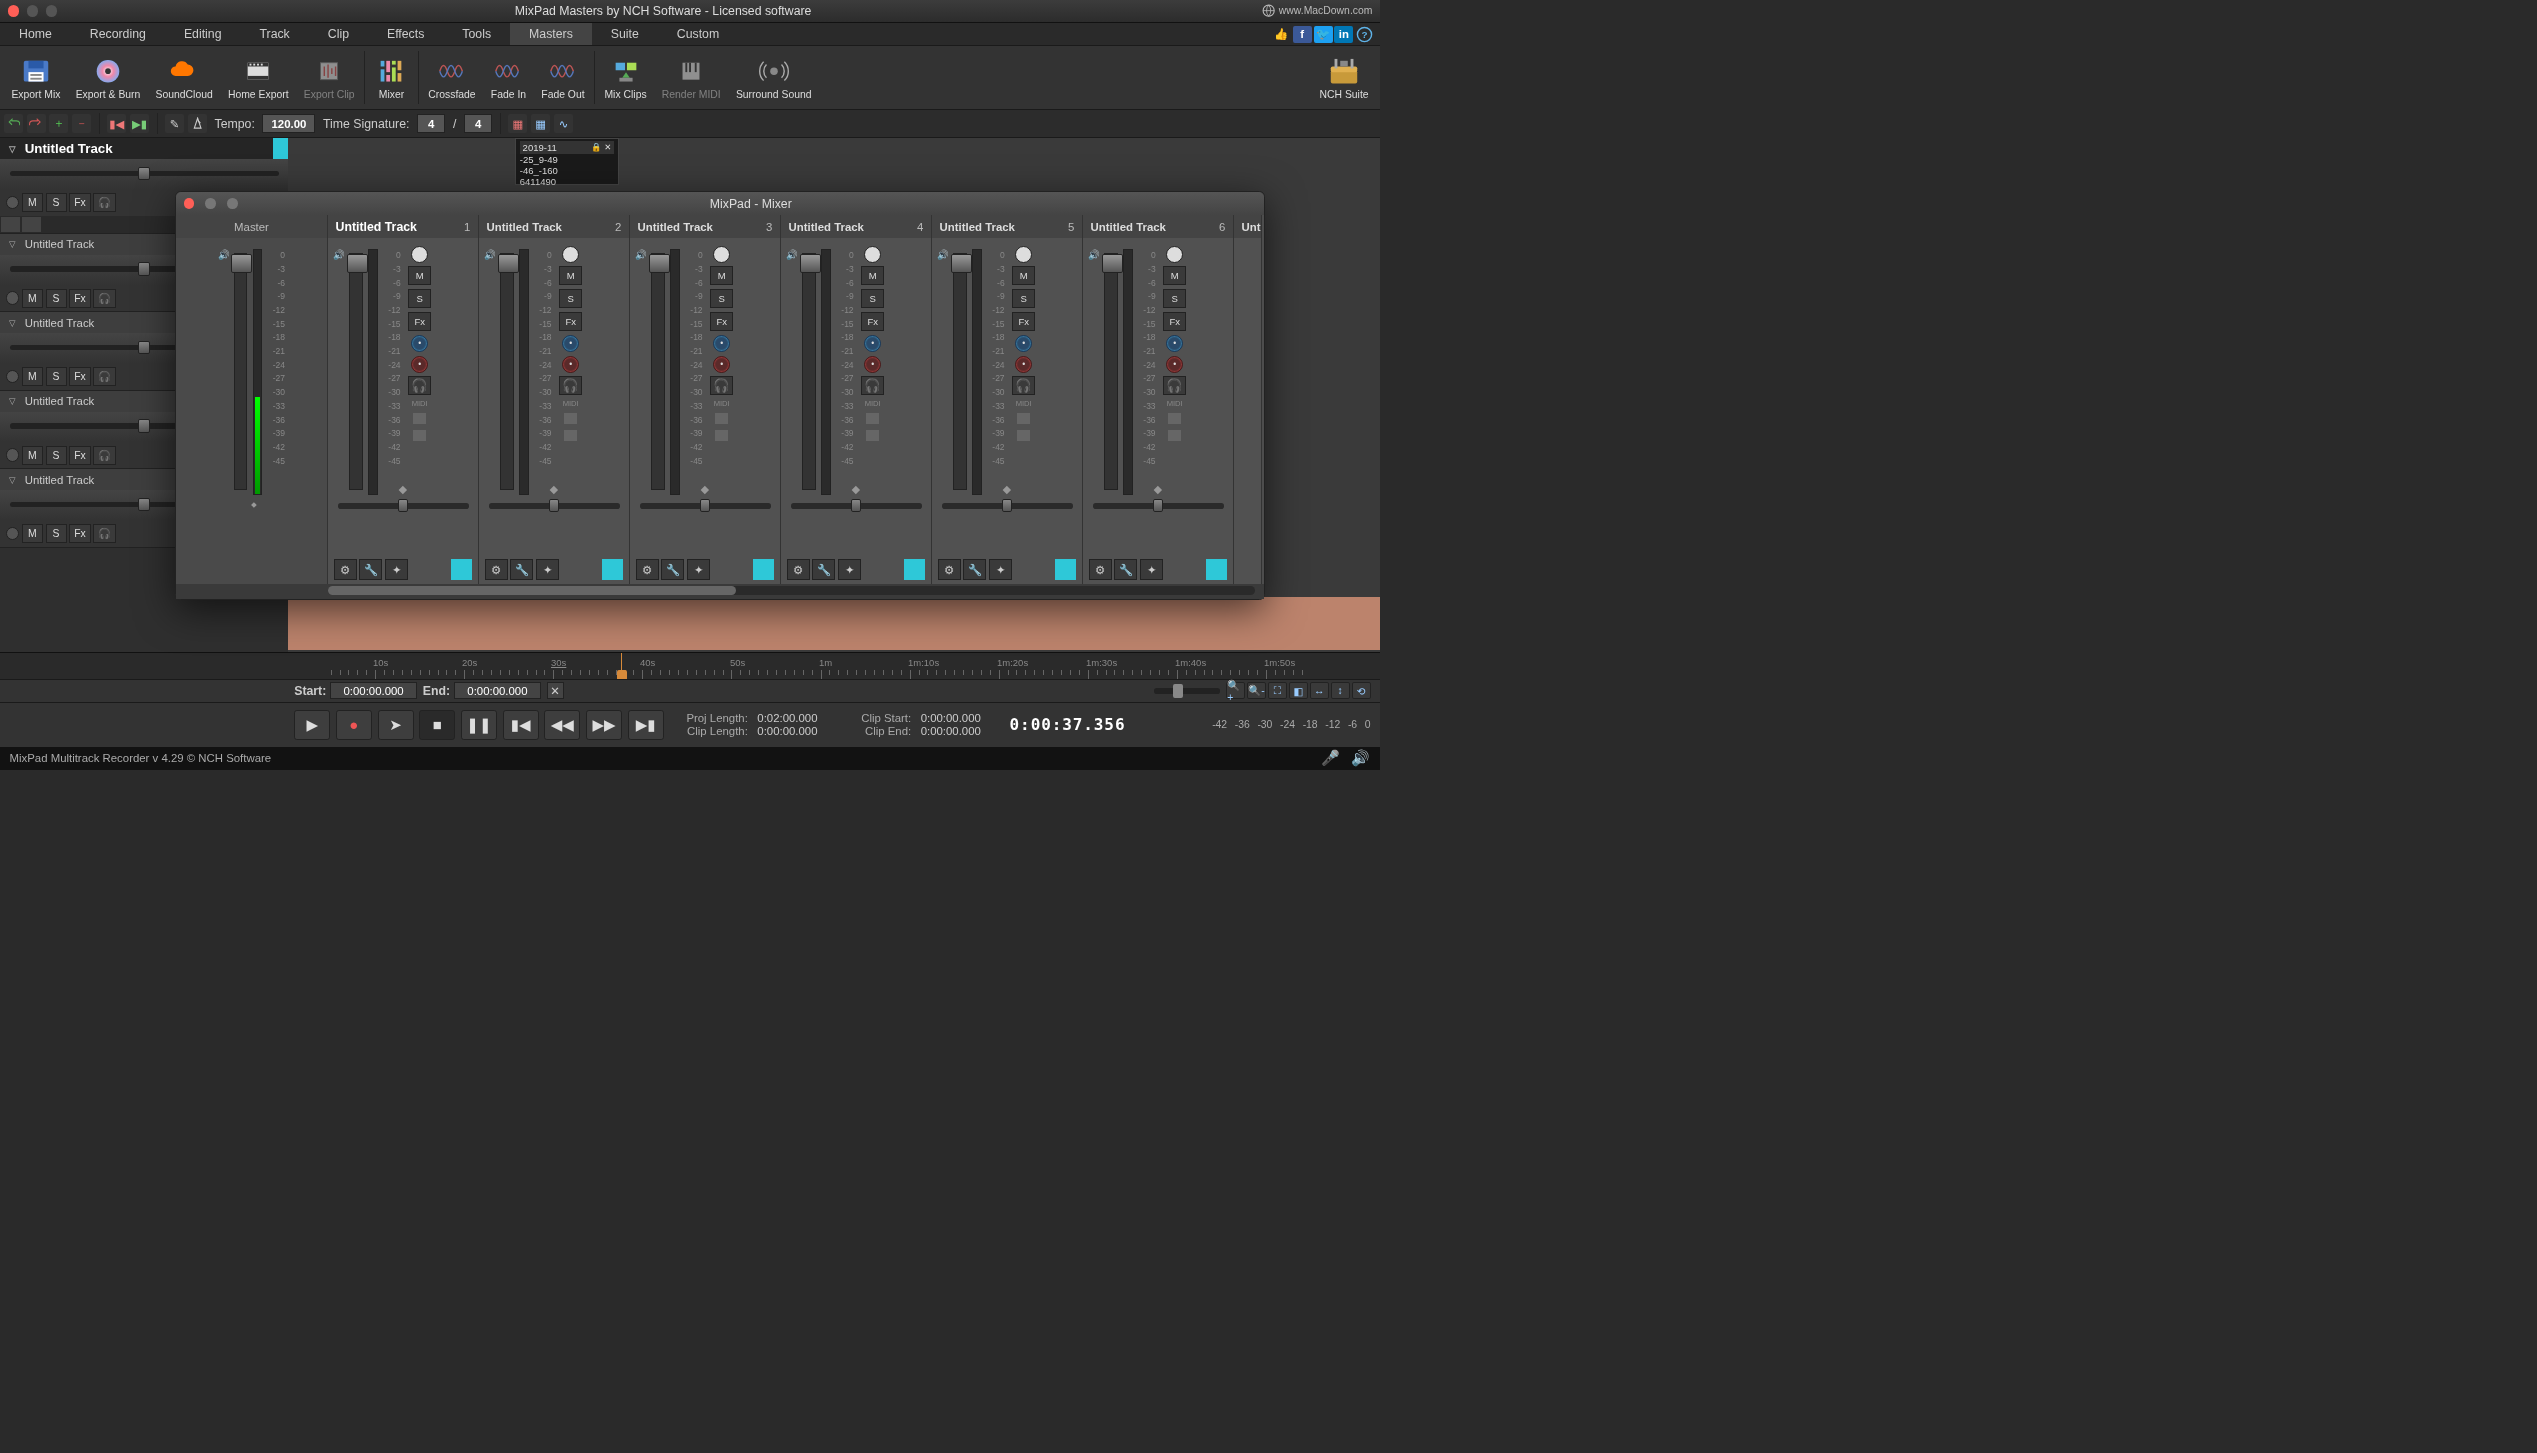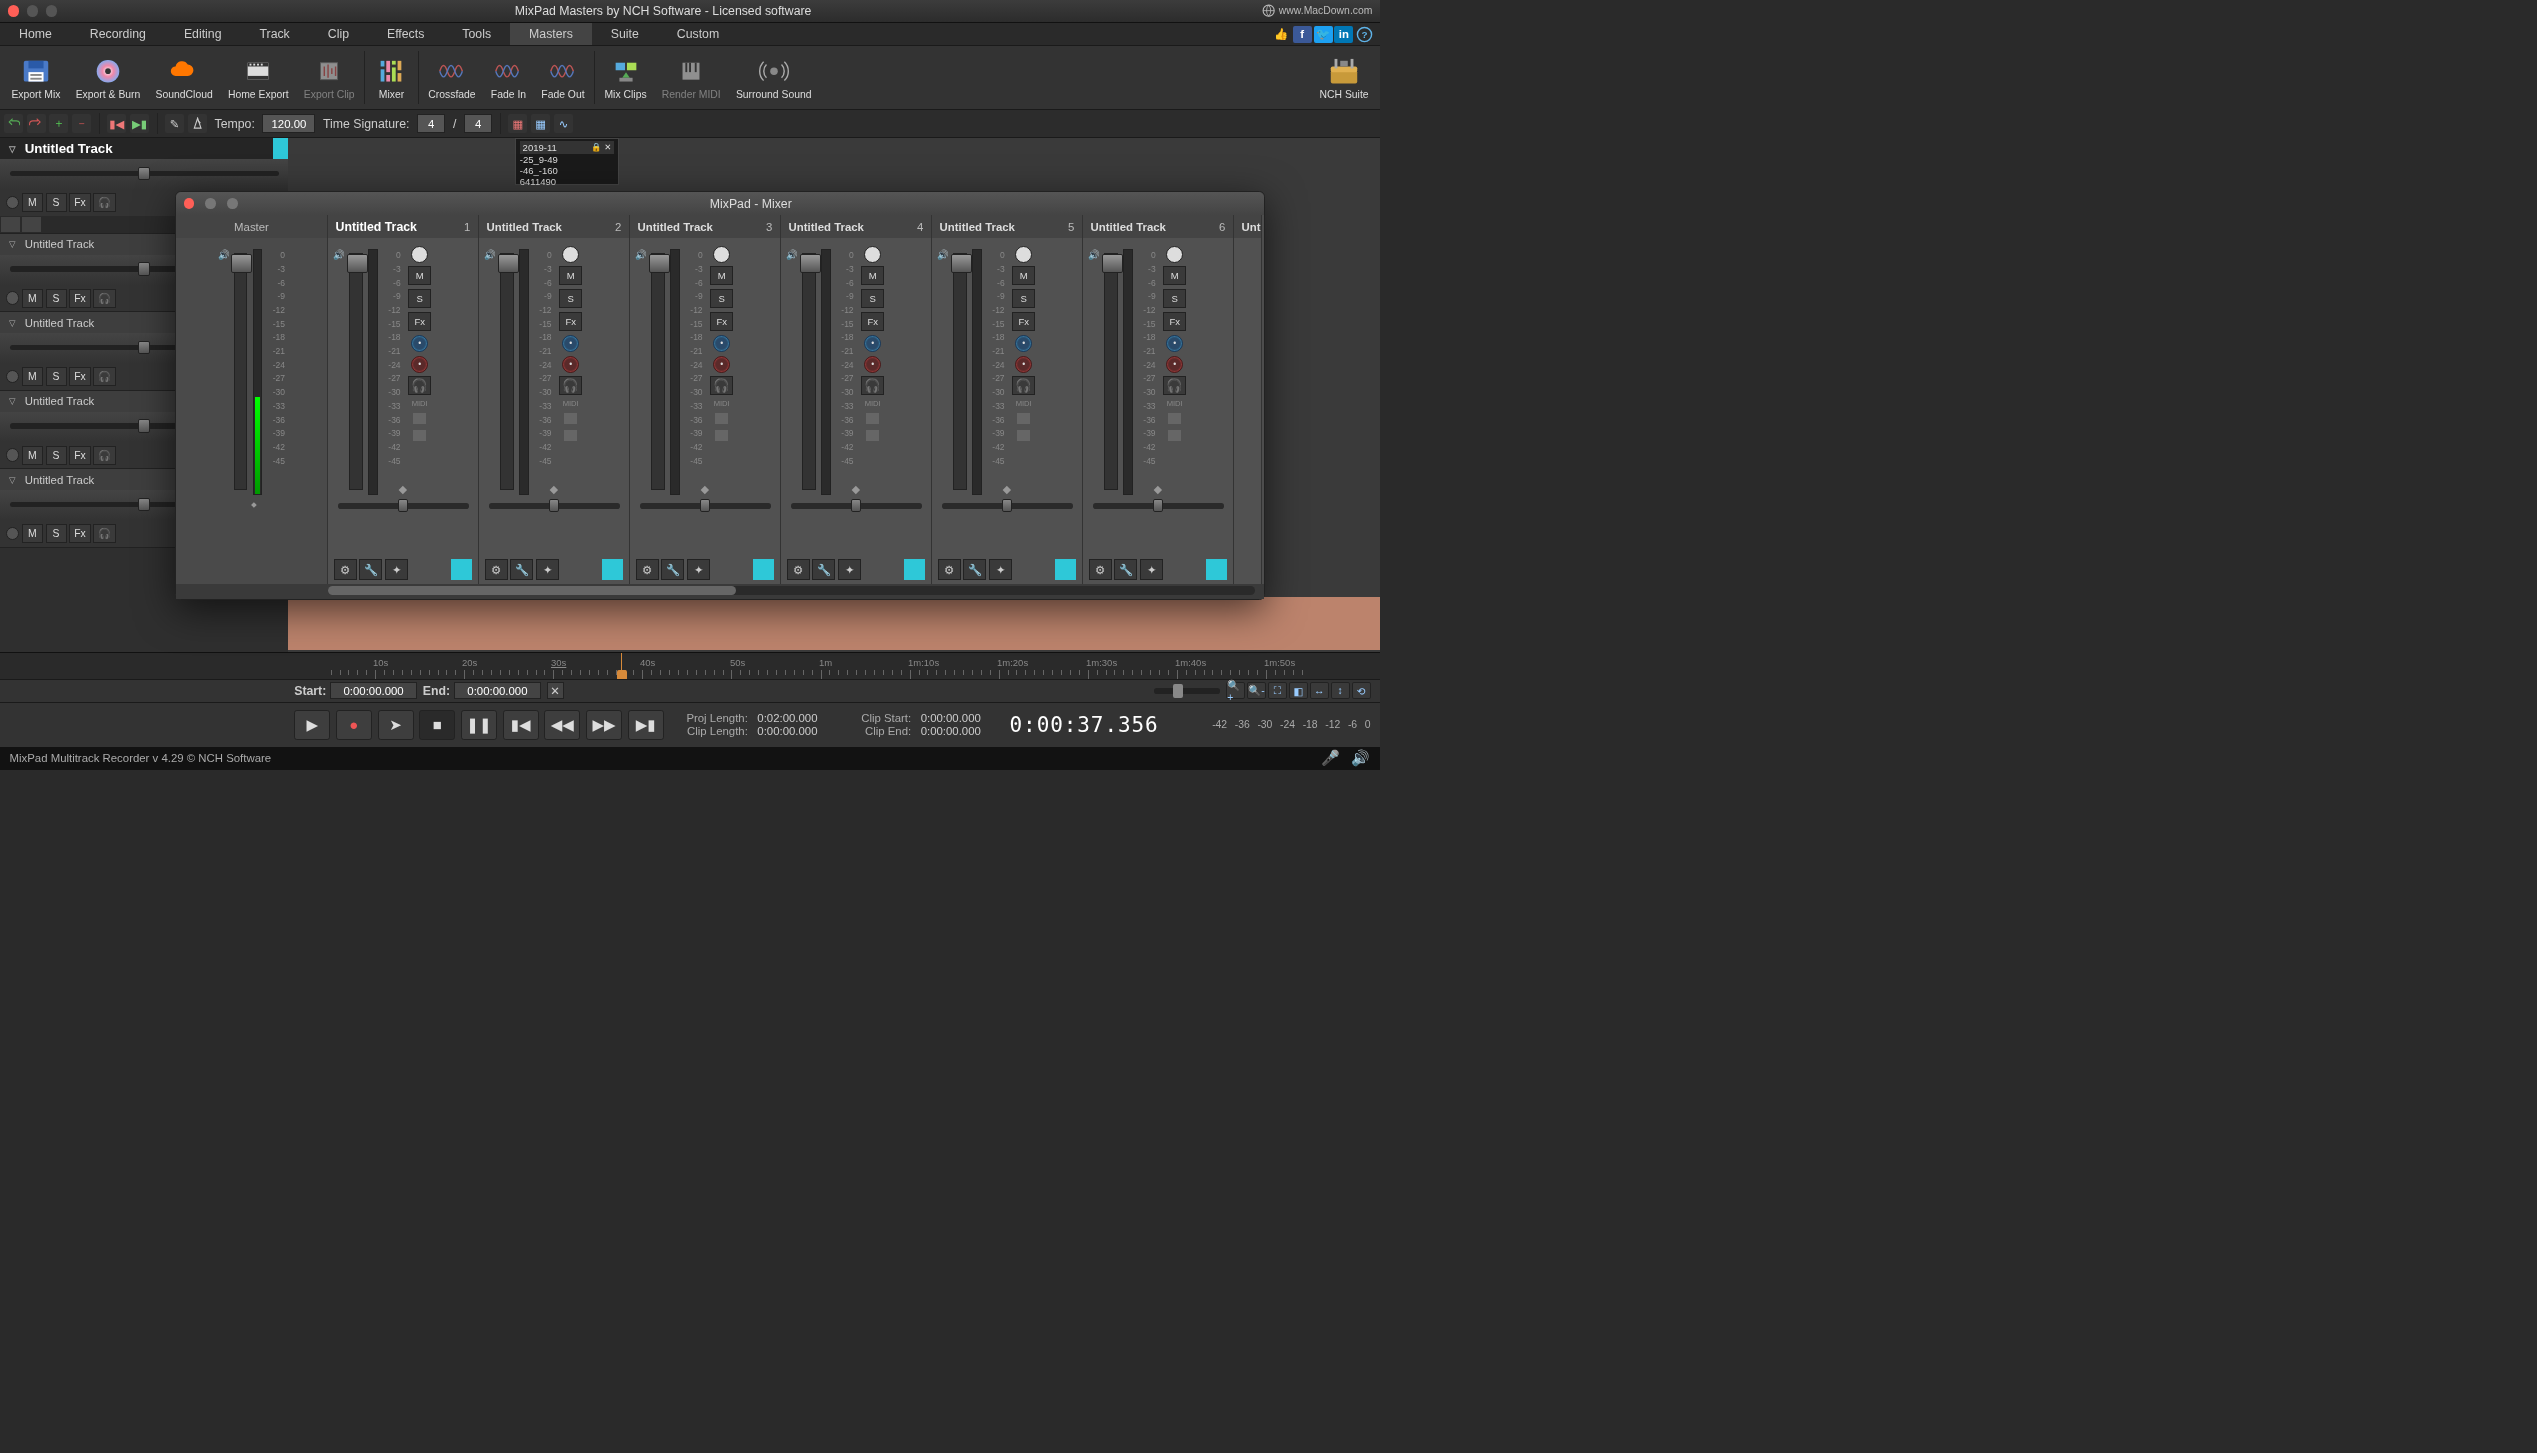--- a/index.html
+++ b/index.html
@@ -26,21 +26,21 @@
 .ribbon-item.disabled { opacity: 0.45; }
 .ribbon-icon { width: 34px; height: 32px; display: flex; align-items: center; justify-content: center; font-size: 23px; }
 .ribbon-label { font-size: 10.4px; color: #ddd; white-space: nowrap; }
 .ribbon-sep { width: 0.9px; height: 53px; background: #222; margin: 0 1.9px; }
 .ribbon-spacer { flex: 1; }
 
 
 .sec-toolbar { height: 28.4px; background: #2c2c2c; display: flex; align-items: center; border-bottom: 0.9px solid #1a1a1a; padding: 0 3.8px; gap: 3.8px; }
 .mini-btn { width: 19px; height: 19px; display: flex; align-items: center; justify-content: center; background: #333; cursor: pointer; font-size: 11.4px; border-radius: 1.9px; }
 .sec-label { font-size: 12.3px; color: #ccc; margin: 0 3.8px; }
-.sec-input { background: #555; border: 0.9px solid #222; color: #fff; padding: 1.9px 5.7px; width: 53px; font-size: 11.4px; text-align: center; height: 19px; }
+.sec-input { background: #555; border: 0.9px solid #222; color: #fff; padding: 1.9px 5.7px; width: 53px; font-size: 11.4px; text-align: center; height: 19px; font-weight: bold; }
 .sec-input.sm { width: 28.4px; }
 .sec-sep { width: 0.9px; height: 21px; background: #222; margin: 0 3.8px; }
 
 
 .main { display: flex; height: 514px; background: #3a3a3a; }
 .tracks-panel { width: 288px; background: #2f2f2f; overflow: hidden; display: flex; flex-direction: column; }
 .track { border-bottom: 0.9px solid #222; background: #2f2f2f; }
 .track-header { height: 21px; background: #3e3e3e; display: flex; align-items: center; padding: 0 5.7px; gap: 5.7px; position: relative; }
 .track-header .accent { position: absolute; right: 0; top: 0; width: 15px; height: 100%; background: #2ec8d8; }
 .track.first .track-header { background: #252525; font-weight: bold; font-size: 12.3px; }
@@ -111,21 +111,21 @@
 .zoom-btn { width: 19px; height: 17px; background: #3a3a3a; border: 0.9px solid #222; display: flex; align-items: center; justify-content: center; color: #9cf; font-size: 10.4px; border-radius: 1.9px; cursor: pointer; }
 .zoom-slider { width: 66px; height: 5.7px; background: #222; border-radius: 2.8px; position: relative; margin: 0 3.8px; }
 .zoom-slider .thumb { position: absolute; top: -3.8px; left: 19px; width: 9.5px; height: 13.3px; background: #888; border-radius: 1.9px; }
 
 .transport { height: 45px; background: #333; border-top: 0.9px solid #1a1a1a; display: flex; align-items: center; padding: 0 9.5px; gap: 5.7px; }
 .trans-btn { width: 36px; height: 30px; background: #3e3e3e; border: 0.9px solid #222; display: flex; align-items: center; justify-content: center; color: #ddd; font-size: 15px; cursor: pointer; border-radius: 2.8px; }
 .trans-btn.dark { background: #2a2a2a; }
 .trans-btn.rec { color: #e55; }
 .info-block { display: grid; grid-template-columns: auto auto; gap: 0.9px 9.5px; font-size: 11.4px; color: #ccc; margin-left: 17px; }
 .info-label { text-align: right; color: #aaa; }
-.big-time { font-size: 21px; color: #fff; font-family: monospace; margin: 0 23px; letter-spacing: 0.9px; }
+.big-time { font-size: 16px; color: #fff; font-family: monospace; margin: 0 23px; letter-spacing: 0.9px; font-weight: bold; }
 .db-bar { display: flex; gap: 7.6px; font-size: 10.4px; color: #aaa; margin-left: auto; }
 
 .statusbar { height: 23px; background: #121212; display: flex; align-items: center; padding: 0 9.5px; font-size: 11.4px; color: #aaa; }
 .statusbar .right-icons { margin-left: auto; display: flex; gap: 11.4px; font-size: 15px; }
 
 svg { display: block; }
 </style>
 </head>
 <body>
 

